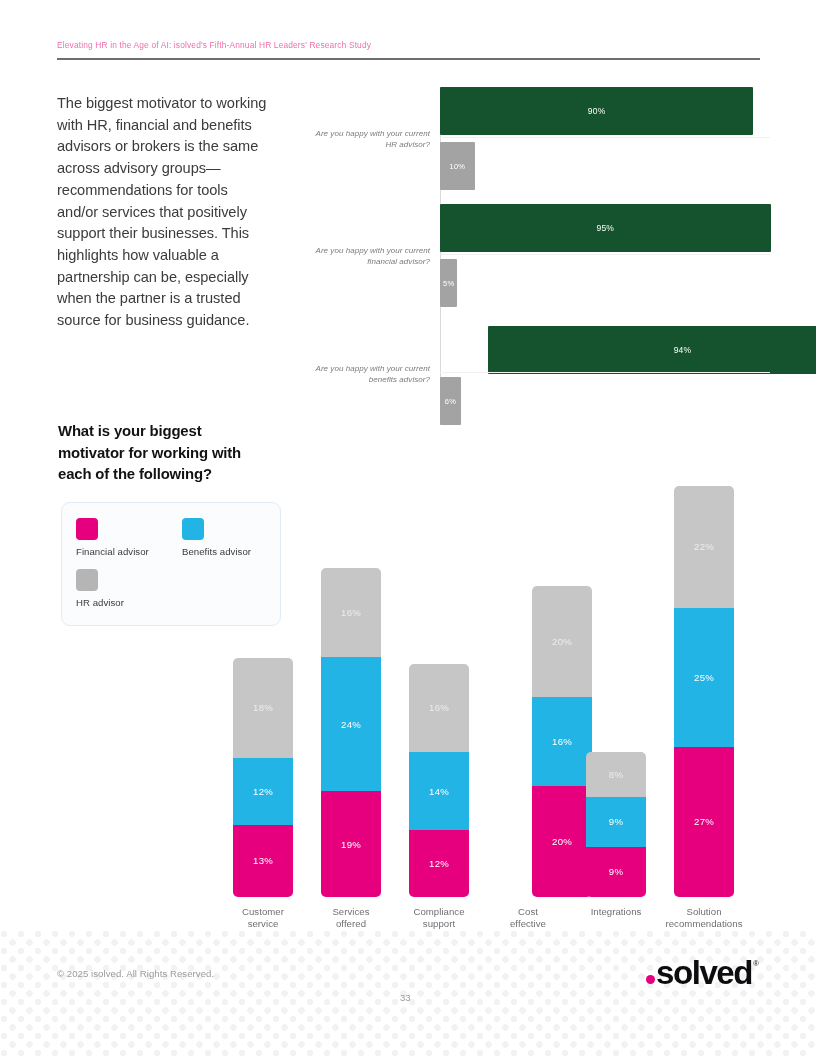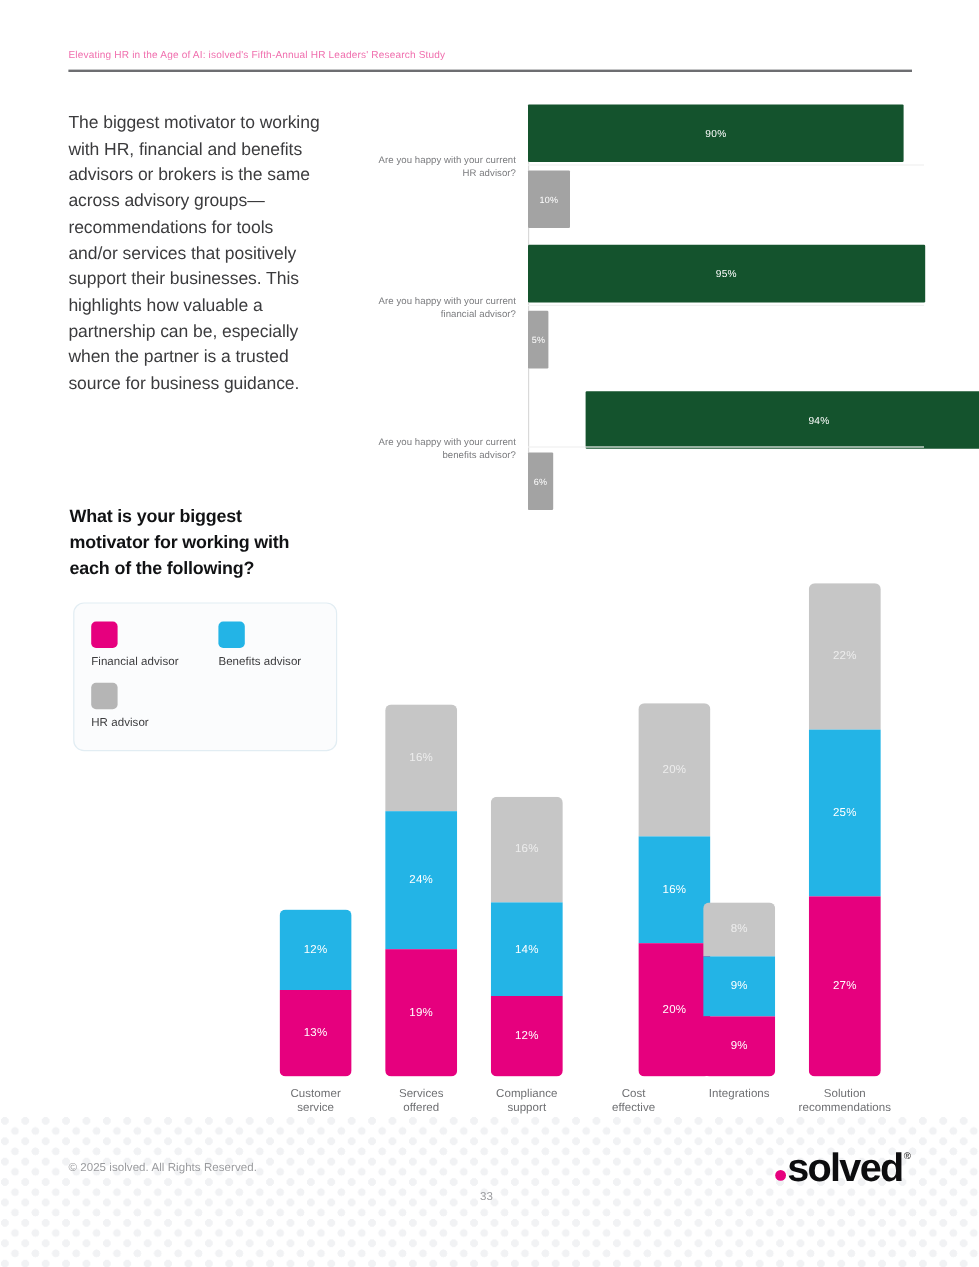--- a/index.html
+++ b/index.html
@@ -36,21 +36,21 @@
     font-size:14.6px;line-height:21.7px;color:#3b3b3d;letter-spacing:-0.05px;
     z-index:3;
   }
 
   
   .hbar-chart{position:absolute;left:300px;top:85px;width:470px;height:345px;z-index:3;}
   .hbar-axis{position:absolute;left:140px;top:2px;width:1px;height:338px;background:#d9d9d9;}
   .hgroup{position:absolute;left:0;width:470px;}
   .hbar-label{
     position:absolute;right:340px;width:150px;text-align:right;
-    font-size:8px;line-height:10.5px;color:#7a7b7e;letter-spacing:.05px;
+    font-size:8px;line-height:10.5px;color:#7a7b7e;letter-spacing:.05px;font-style:italic;
   }
   .hbar{
     position:absolute;left:140px;height:48px;border-radius:1px;
     display:flex;align-items:center;justify-content:center;
   }
   .hbar.pink{background:#14532d;}
   .hbar.gray{background:#a3a3a3;}
   .hbar-val{font-size:8.5px;color:#ffffff;letter-spacing:.2px;}
   .hbar.gray .hbar-val{font-size:7.5px;}
   .hbar-sep{position:absolute;left:140px;width:330px;height:1px;background:#f0f0f0;}
@@ -170,35 +170,38 @@
     </div>
     <div class="legend-item lg-pos-2">
       <div class="legend-swatch" style="background:#b5b5b5"></div>
       <div class="legend-label">HR advisor</div>
     </div>
   </div>
 
   <div class="sbar-chart" id="sbar-chart">
       <div class="sbar-col" style="left: 176px; height: 239.08px;">
         <div class="sbar-stack">
+          <div class="sbar-seg gray" style="height: 100.08px;">
+            <span class="sbar-val">18%</span>
+          </div>
           <div class="sbar-seg blue" style="height: 66.72px;">
             <span class="sbar-val">12%</span>
           </div>
           <div class="sbar-seg pink" style="height: 72.28px;">
             <span class="sbar-val">13%</span>
           </div>
         </div>
         <div class="sbar-cat">Customer<br>service</div>
       </div>
       <div class="sbar-col" style="left: 264px; height: 328.04px;">
         <div class="sbar-stack">
           <div class="sbar-seg gray" style="height: 88.96px;">
             <span class="sbar-val">16%</span>
           </div>
-          <div class="sbar-seg blue" style="height: 115px; align-items: center;">
+          <div class="sbar-seg blue" style="height: 134px; align-items: center;">
             <span class="sbar-val">24%</span>
           </div>
           <div class="sbar-seg pink" style="height: 105.64px;">
             <span class="sbar-val">19%</span>
           </div>
         </div>
         <div class="sbar-cat">Services<br>offered</div>
       </div>
       <div class="sbar-col" style="left: 352px; height: 233.52px;">
         <div class="sbar-stack">

